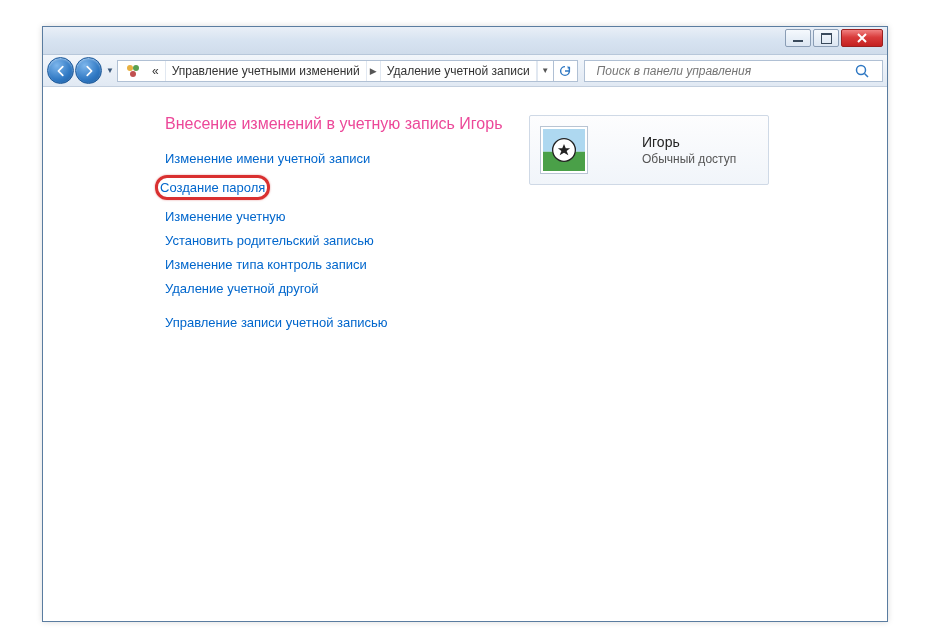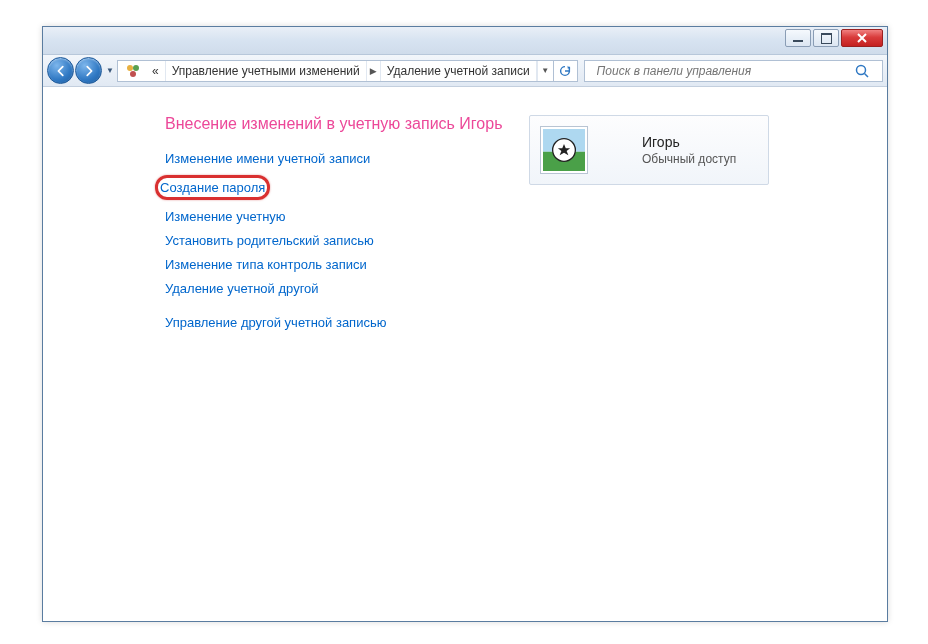--- a/index.html
+++ b/index.html
@@ -253,21 +253,21 @@
   <div class="content">
     <div class="left-col">
       <h1 class="heading">Внесение изменений в учетную запись Игорь</h1>
       <div class="link-list">
         <a class="link-item">Изменение имени учетной записи</a>
         <a class="link-item highlighted">Создание пароля</a>
         <a class="link-item">Изменение учетную</a>
         <a class="link-item">Установить родительский записью</a>
         <a class="link-item">Изменение типа контроль записи</a>
         <a class="link-item">Удаление учетной другой</a>
-        <a class="link-item link-gap">Управление другой учетной записью</a>
+        <a class="link-item link-gap">Управление записи учетной записью</a>
       </div>
     </div>
 
     <div class="right-col">
       <div class="user-tile">
         <div class="avatar">
           <svg viewBox="0 0 48 48">
             <rect x="0" y="0" width="48" height="26" fill="#aed8f0"></rect>
             <rect x="0" y="26" width="48" height="22" fill="#4aa048"></rect>
             <circle cx="24" cy="24" r="13" fill="#fff" stroke="#222" stroke-width="1.5"></circle>

